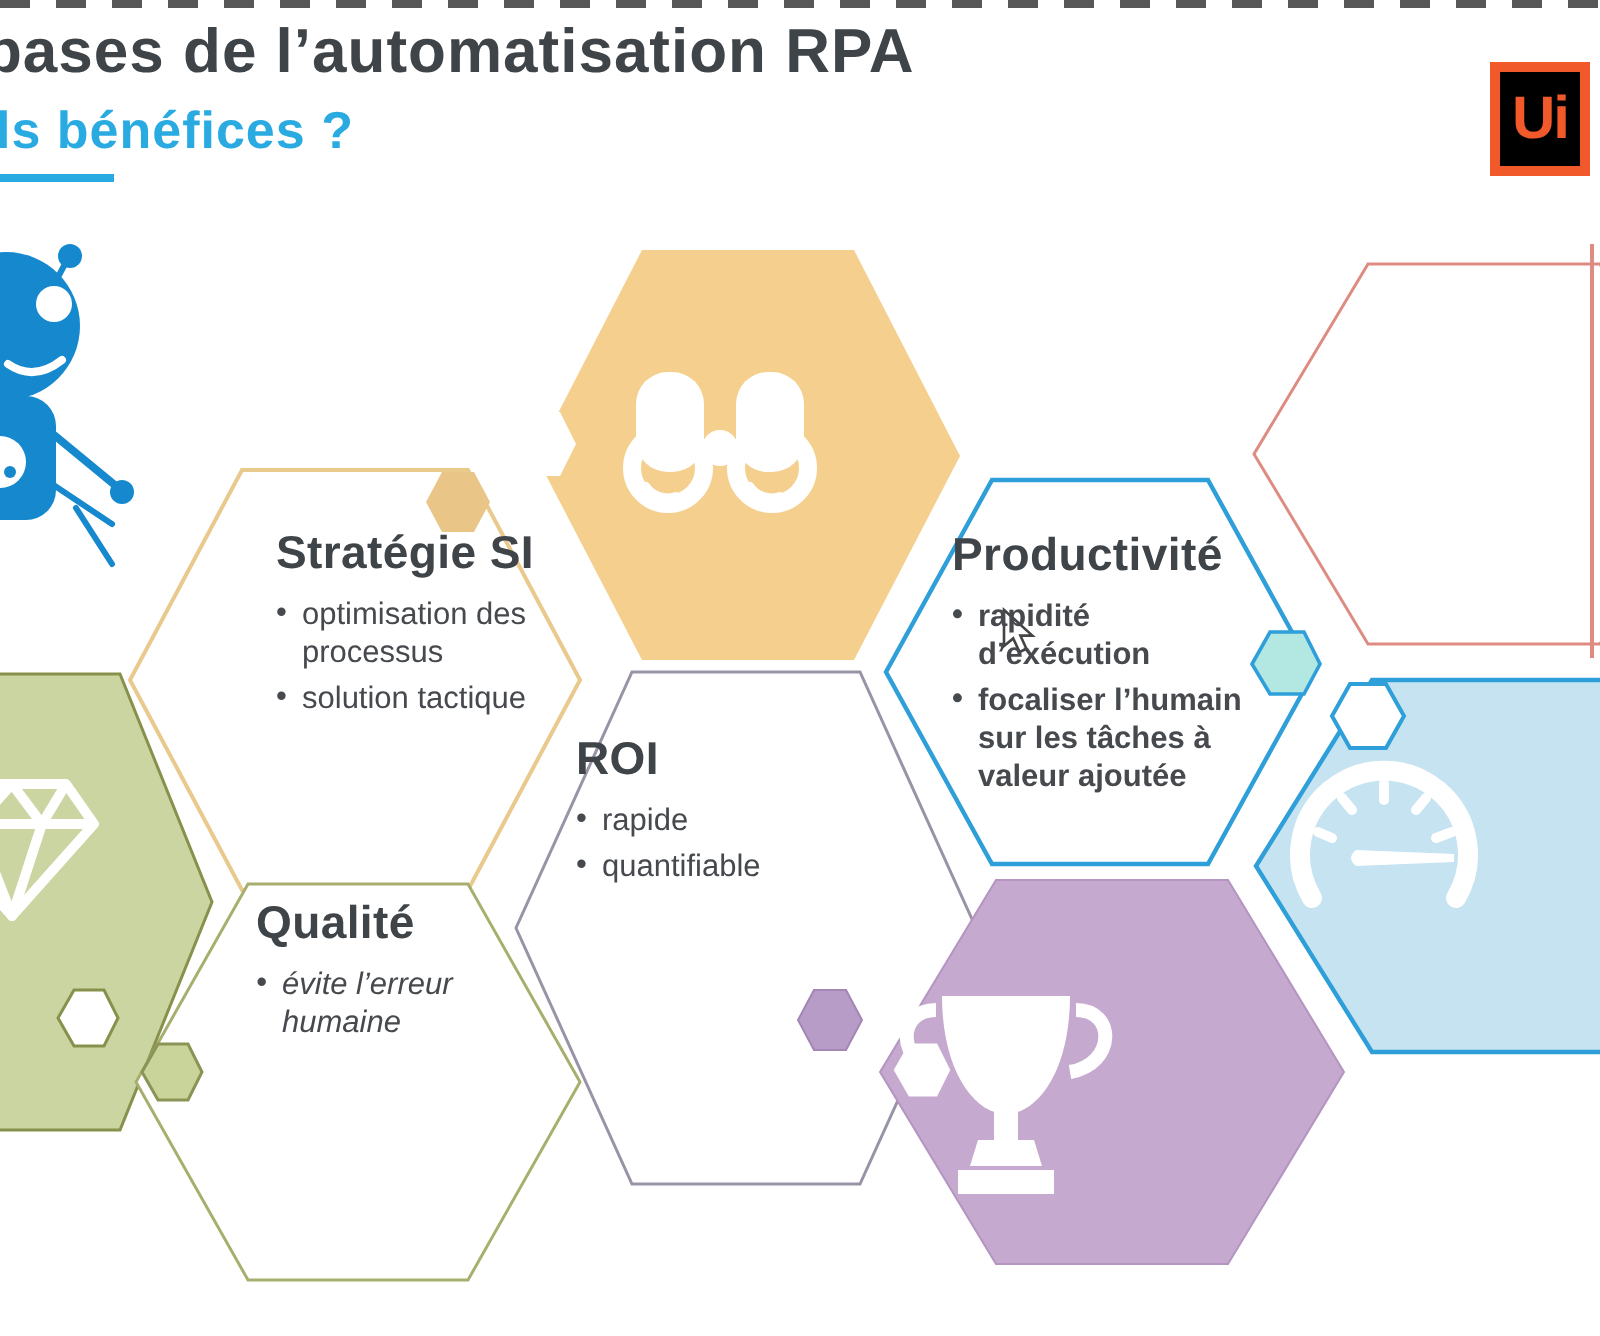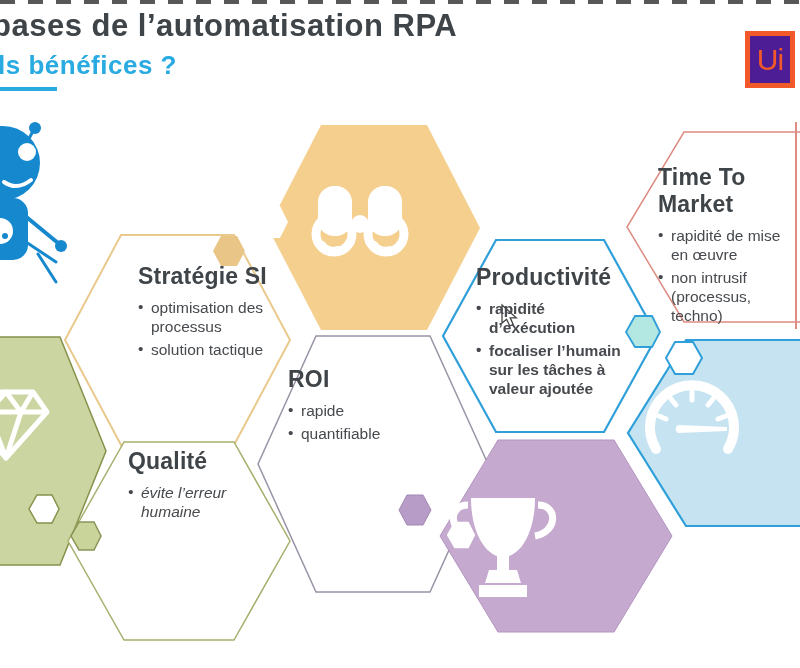--- a/index.html
+++ b/index.html
@@ -13,21 +13,21 @@
   .bottom-tint-yellow{position:absolute;left:0;top:660px;width:58px;height:3px;background:#f0ead0;}
   .bottom-tint-pink{position:absolute;left:520px;top:662px;width:190px;height:2px;background:#f3dcdc;opacity:.7;}
 
   .main-title{position:absolute;left:-8px;top:8px;font-size:31px;font-weight:bold;
     color:#3F4448;letter-spacing:.5px;white-space:nowrap;}
   .sub-title{position:absolute;left:-2px;top:50px;font-size:26px;font-weight:bold;
     color:#29ABE2;letter-spacing:.5px;white-space:nowrap;}
   .sub-underline{position:absolute;left:0;top:87px;width:57px;height:4px;background:#29ABE2;}
 
   .ui-logo{position:absolute;left:745px;top:31px;width:40px;height:47px;border:5px solid #F1592A;
-    background:#4c1d95;color:#F1592A;font-size:30px;font-weight:normal;display:flex;
+    background:#000000;color:#F1592A;font-size:30px;font-weight:bold;display:flex;
     align-items:center;justify-content:center;letter-spacing:-1px;}
 
   svg.layer{position:absolute;left:0;top:0;}
 
   .hex-block{position:absolute;}
   .hex-title{margin:0;font-size:23px;font-weight:bold;color:#3F4448;letter-spacing:.2px;line-height:1.18;}
   .hex-bullets{list-style:none;margin:9px 0 0;padding:0;font-size:15.5px;line-height:1.22;color:#46494D;}
   .hex-bullets li{position:relative;padding-left:13px;margin-bottom:4px;}
   .hex-bullets li::before{content:"\2022";position:absolute;left:0;top:-1px;}
 
@@ -158,24 +158,17 @@
   </div>
 
   <div class="hex-block b-productivite">
     <h3 class="hex-title">Productivité</h3>
     <ul class="hex-bullets">
       <li>rapidité d’exécution</li>
       <li>focaliser l’humain sur les tâches à valeur ajoutée</li>
     </ul>
   </div>
 
-  <div class="hex-block b-ttm">
-    <h3 class="hex-title">Time To Market</h3>
-    <ul class="hex-bullets">
-      <li>rapidité de mise en œuvre</li>
-      <li>non intrusif (processus, techno)</li>
-    </ul>
-  </div>
 
   <div class="bottom-tint-yellow"></div>
   <div class="bottom-tint-pink"></div>
   <div class="bottom-dots"></div>
 </div>
 
 </body></html>

